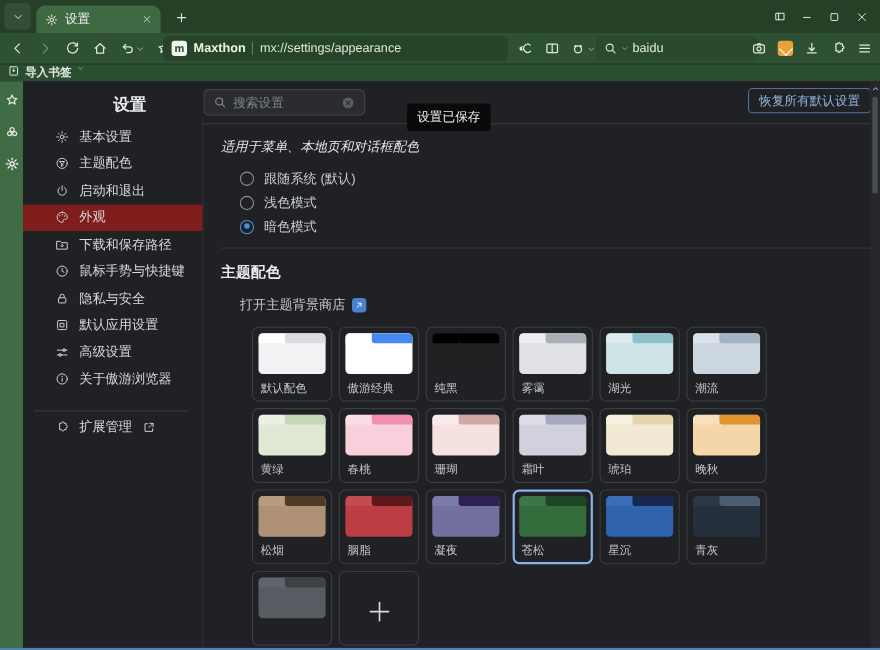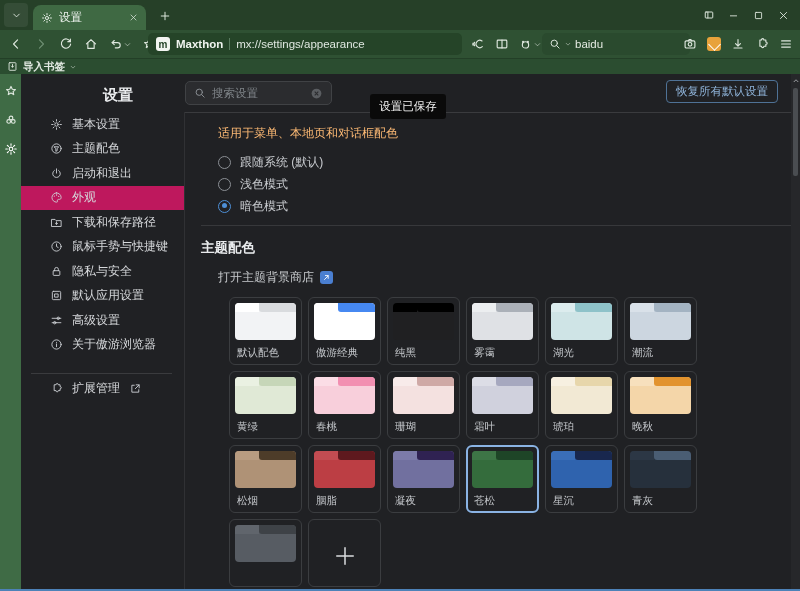--- a/index.html
+++ b/index.html
@@ -33,59 +33,59 @@
   .searchbox { position:absolute; left:542px; top:3px; width:148px; height:22px; background:#2a4a2e;
     border-radius:5px; display:flex; align-items:center; padding:0 7px; gap:4px; }
   .searchbox .q { font-size:11.5px; color:#e4eae2; }
   .right-icons { position:absolute; right:2px; top:3px; display:flex; }
   .notes-badge { width:14px; height:14px; border-radius:3px; background:#e8a23b; position:relative; }
   .notes-badge::after { content:""; position:absolute; left:3px; top:3px; width:8px; height:8px;
     border-left:1.5px solid #fff; border-bottom:1.5px solid #fff; transform:rotate(-45deg); }
 
   
   .bookmarkbar { position:absolute; left:0; top:58px; width:800px; height:16px; background:#2b4d30;
-    border-top:1px solid rgba(0,0,0,.18); display:flex; align-items:center; padding:0 7px; gap:5px; }
+    border-top:1px solid rgba(0,0,0,.18); display:flex; padding:0 7px; gap:5px; }
   .bookmarkbar span { font-size:10.5px; color:#e2e9e2; font-weight:bold; }
 
   
   .main { position:absolute; left:0; top:74px; width:800px; height:517px; display:flex; }
   .panelstrip { width:21px; background:#3f6b45; display:flex; flex-direction:column; align-items:center;
     padding-top:10px; gap:15px; }
   .page { position:relative; flex:1; background:#202124; }
 
   .page-title { position:absolute; left:82px; top:12px; font-size:15px; font-weight:bold; color:#e9ebed; }
   .set-search { position:absolute; left:164px; top:7px; width:147px; height:24px; background:#2b2c2f;
     border:1px solid #404245; border-radius:5px; display:flex; align-items:center; padding:0 8px; gap:6px; }
   .set-search .ph { flex:1; font-size:11.5px; color:#7f8489; }
-  .restore-btn { position:absolute; right:22px; top:6px; height:23px; padding:0 9px; background:transparent;
+  .restore-btn { position:absolute; right:8px; top:6px; height:23px; padding:0 9px; background:transparent;
     border:1px solid #4f7296; border-radius:4px; font-size:11.5px; color:#8fb4da;
     display:flex; align-items:center; font-family:inherit; }
   .hdr-divider { position:absolute; left:163px; top:38px; right:9px; height:1px; background:#3a3b3e; }
   .v-divider { position:absolute; left:163px; top:38px; bottom:0; width:1px; background:#303134; }
 
   .toast { position:absolute; left:349px; top:20px; width:76px; height:25px; background:#0a0a0a;
     border-radius:3px; display:flex; align-items:center; justify-content:center;
     font-size:11.5px; color:#f2f2f2; z-index:30; }
 
   
   .nav { position:absolute; left:0; top:38px; width:163px; bottom:0; }
   .nav-item { height:24.5px; display:flex; align-items:center; padding-left:29px; gap:9px; cursor:default; }
-  .nav-item.selected { background:#be185d; }
+  .nav-item.selected { background:#7f1d1d; }
   .nav-item .lbl { font-size:12px; color:#d6d8db; white-space:nowrap; }
   .nav-item svg, .ext-item svg { width:13px; height:13px; fill:none; stroke:#cfd2d6; stroke-width:1.1;
     stroke-linecap:round; stroke-linejoin:round; flex:none; }
   .nav-item svg .f { fill:#cfd2d6; stroke:none; }
   .nav-divider { height:1px; background:#3a3b3e; margin:16px 12px 0 10px; }
   .ext-item { height:24.5px; margin-top:2px; display:flex; align-items:center; padding-left:29px; gap:9px; }
   .ext-item .lbl { font-size:12px; color:#d6d8db; }
 
   
   .content { position:absolute; left:164px; top:38px; right:9px; bottom:0; padding-left:16px; overflow:hidden; }
   .sec-h { padding-top:13px; font-size:13.5px; font-weight:bold; color:#e9ebed; }
-  .sec-desc { margin-top:13px; margin-left:17px; font-size:12px; color:#fdba74; }
+  .sec-desc { margin-top:13px; font-size:12px; color:#e5e5e5;font-style:italic; }
   .radios { margin-top:13px; margin-left:17px; }
   .radio-row { height:14px; margin-bottom:8px; display:flex; align-items:center; gap:9px; }
   .radio-row + .radio-row { margin-top:8px;text-align:right; }
   .rb { width:13px; height:13px; border-radius:50%; border:1.5px solid #8b8f94; position:relative; flex:none; }
   .rb.sel { border-color:#4d8fd6; }
   .rb.sel::after { content:""; position:absolute; left:2.5px; top:2.5px; width:5px; height:5px;
     border-radius:50%; background:#4d8fd6; }
   .radio-row .lbl { font-size:12px; color:#c9ccd0; }
   .sec-divider { margin-top:12px; height:1px; background:#37383b; }
   .store-row { margin-top:12px; margin-left:17px; display:flex; align-items:center; gap:6px; }

